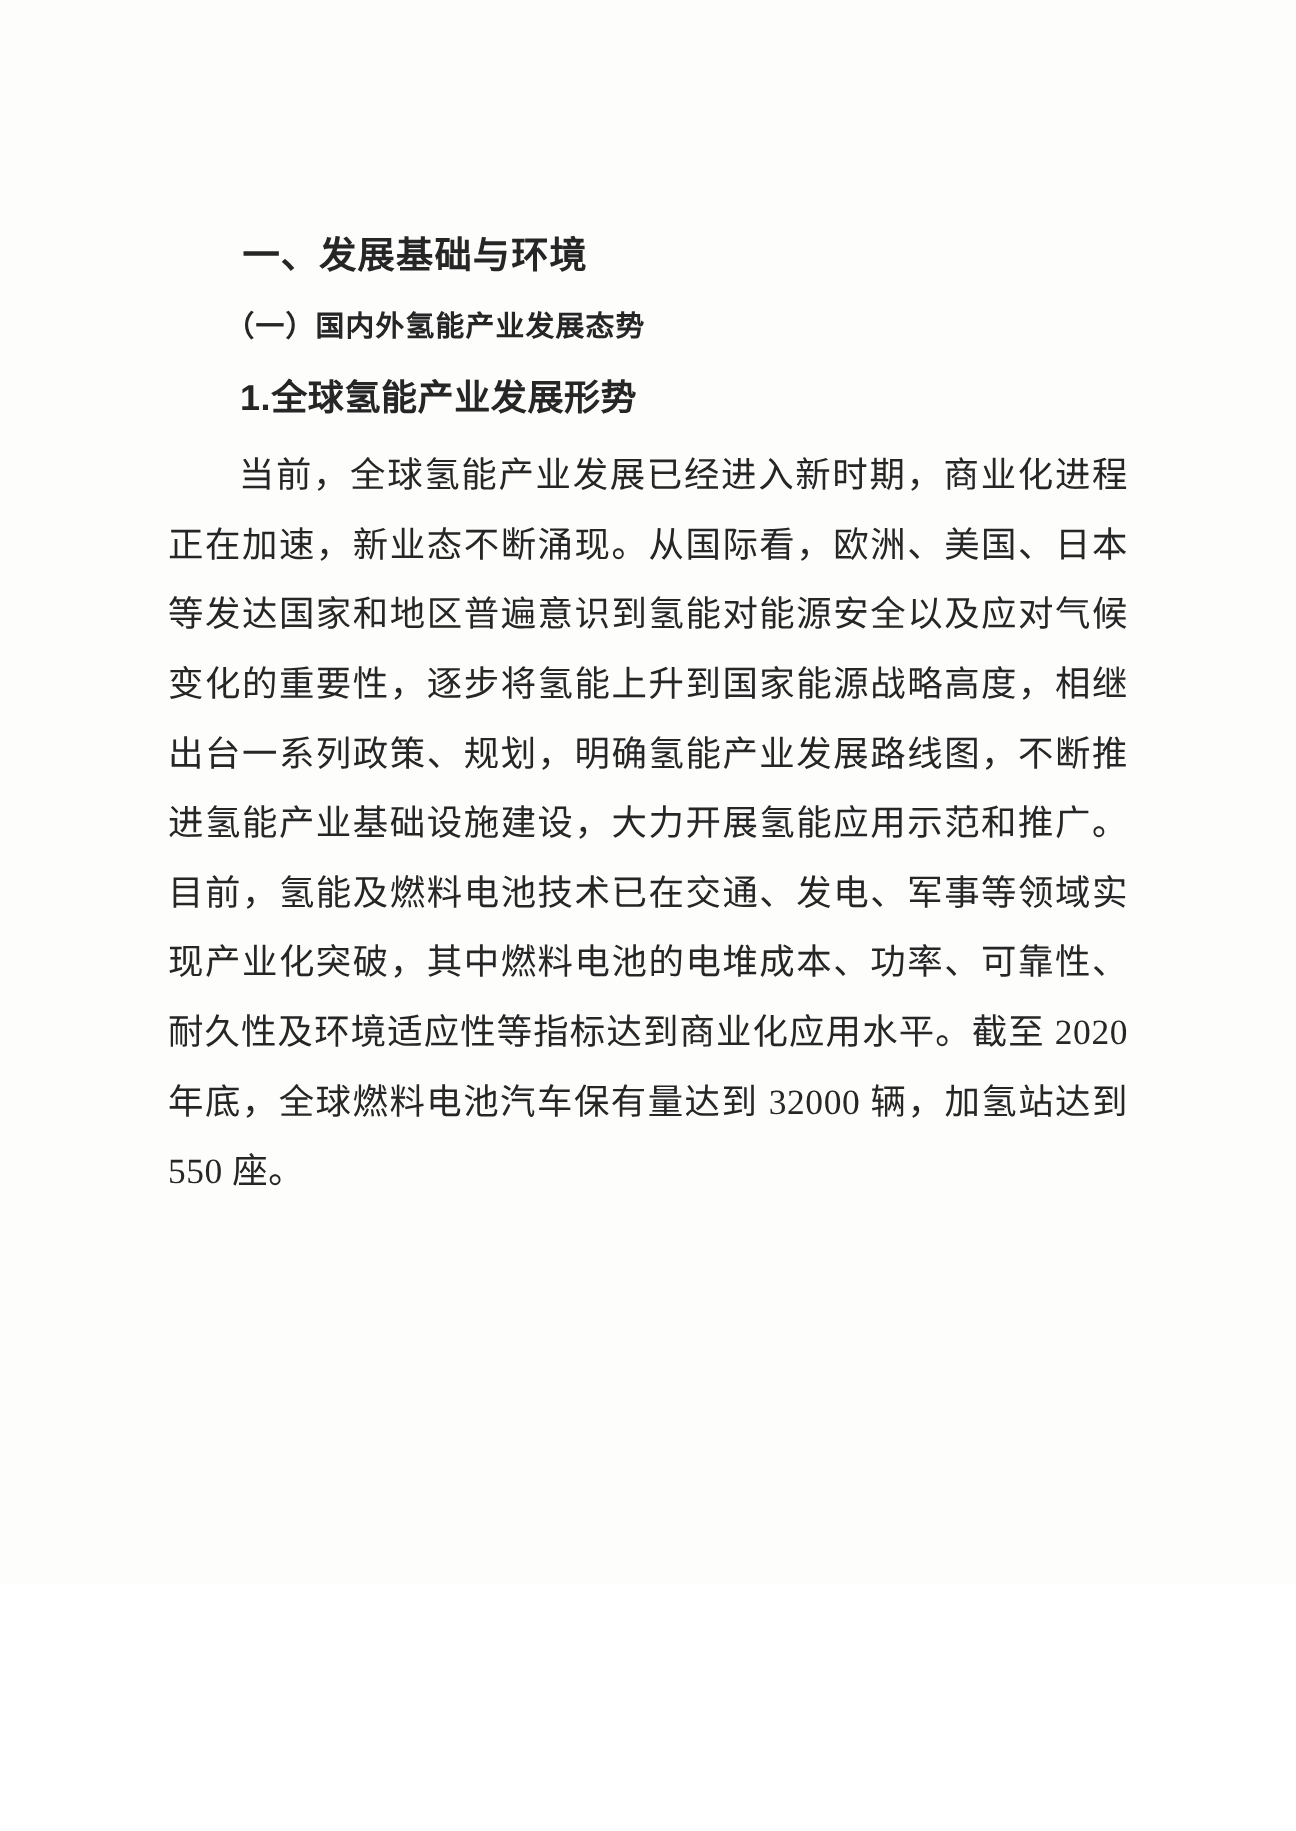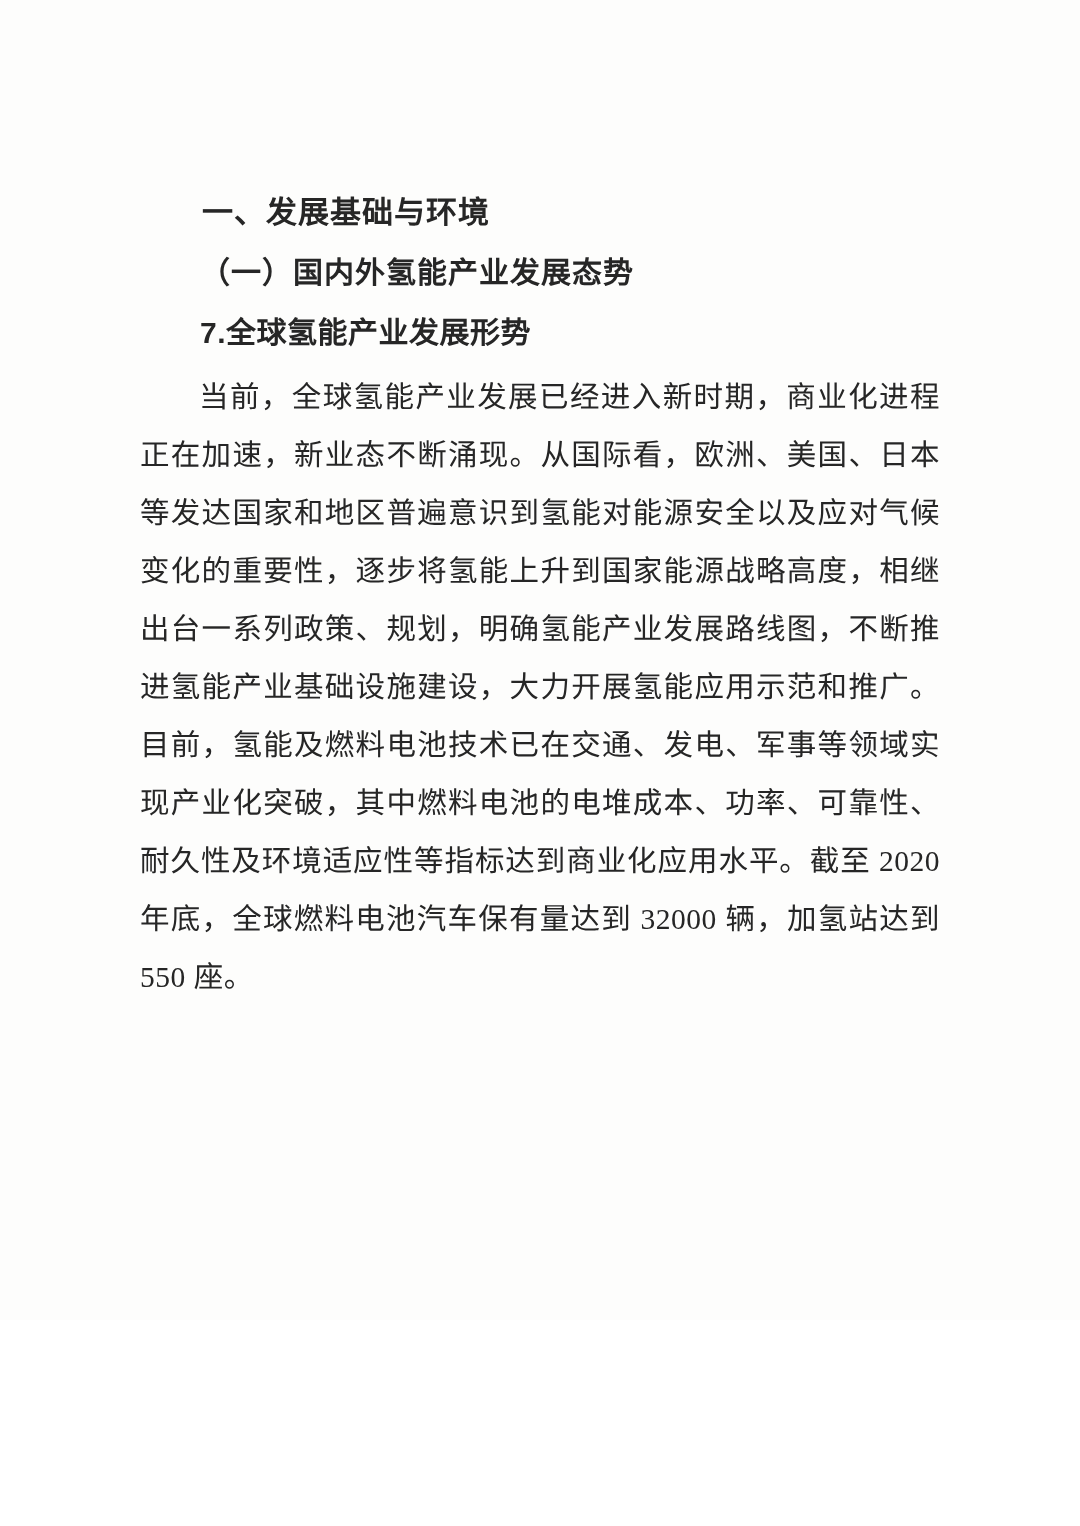--- a/index.html
+++ b/index.html
@@ -25,21 +25,21 @@
     font-weight: 700;
     font-size: 31px;
     line-height: 60px;
     margin: 0;
     text-indent: 2em;
     letter-spacing: 1px;
   }
   .doc-h2 {
     font-family: "Liberation Sans", sans-serif;
     font-weight: 700;
-    font-size: 30px;
+    font-size: 24px;
     line-height: 60px;
     margin: 0;
     text-indent: 2em;
     letter-spacing: 1px;
   }
   .doc-h3 {
     font-family: "Liberation Sans", sans-serif;
     font-weight: 700;
     font-size: 30px;
     line-height: 60px;
@@ -73,21 +73,21 @@
 </style>
 </head>
 <body>
 
 <div class="page">
 
   <h1 class="doc-h1">一、发展基础与环境</h1>
 
   <h2 class="doc-h2">（一）国内外氢能产业发展态势</h2>
 
-  <h3 class="doc-h3">7.全球氢能产业发展形势</h3>
+  <h3 class="doc-h3">1.全球氢能产业发展形势</h3>
 
   <p class="doc-p first">当前，全球氢能产业发展已经进入新时期，商业化进程正在加速，新业态不断涌现。从国际看，欧洲、美国、日本等发达国家和地区普遍意识到氢能对能源安全以及应对气候变化的重要性，逐步将氢能上升到国家能源战略高度，相继出台一系列政策、规划，明确氢能产业发展路线图，不断推进氢能产业基础设施建设，大力开展氢能应用示范和推广。目前，氢能及燃料电池技术已在交通、发电、军事等领域实现产业化突破，其中燃料电池的电堆成本、功率、可靠性、耐久性及环境适应性等指标达到商业化应用水平。截至 2020 年底，全球燃料电池汽车保有量达到 32000 辆，加氢站达到 550 座。</p>
 
 
 
   <div class="page-number">- 3 -</div>
 
 </div>
 
 </body></html>

